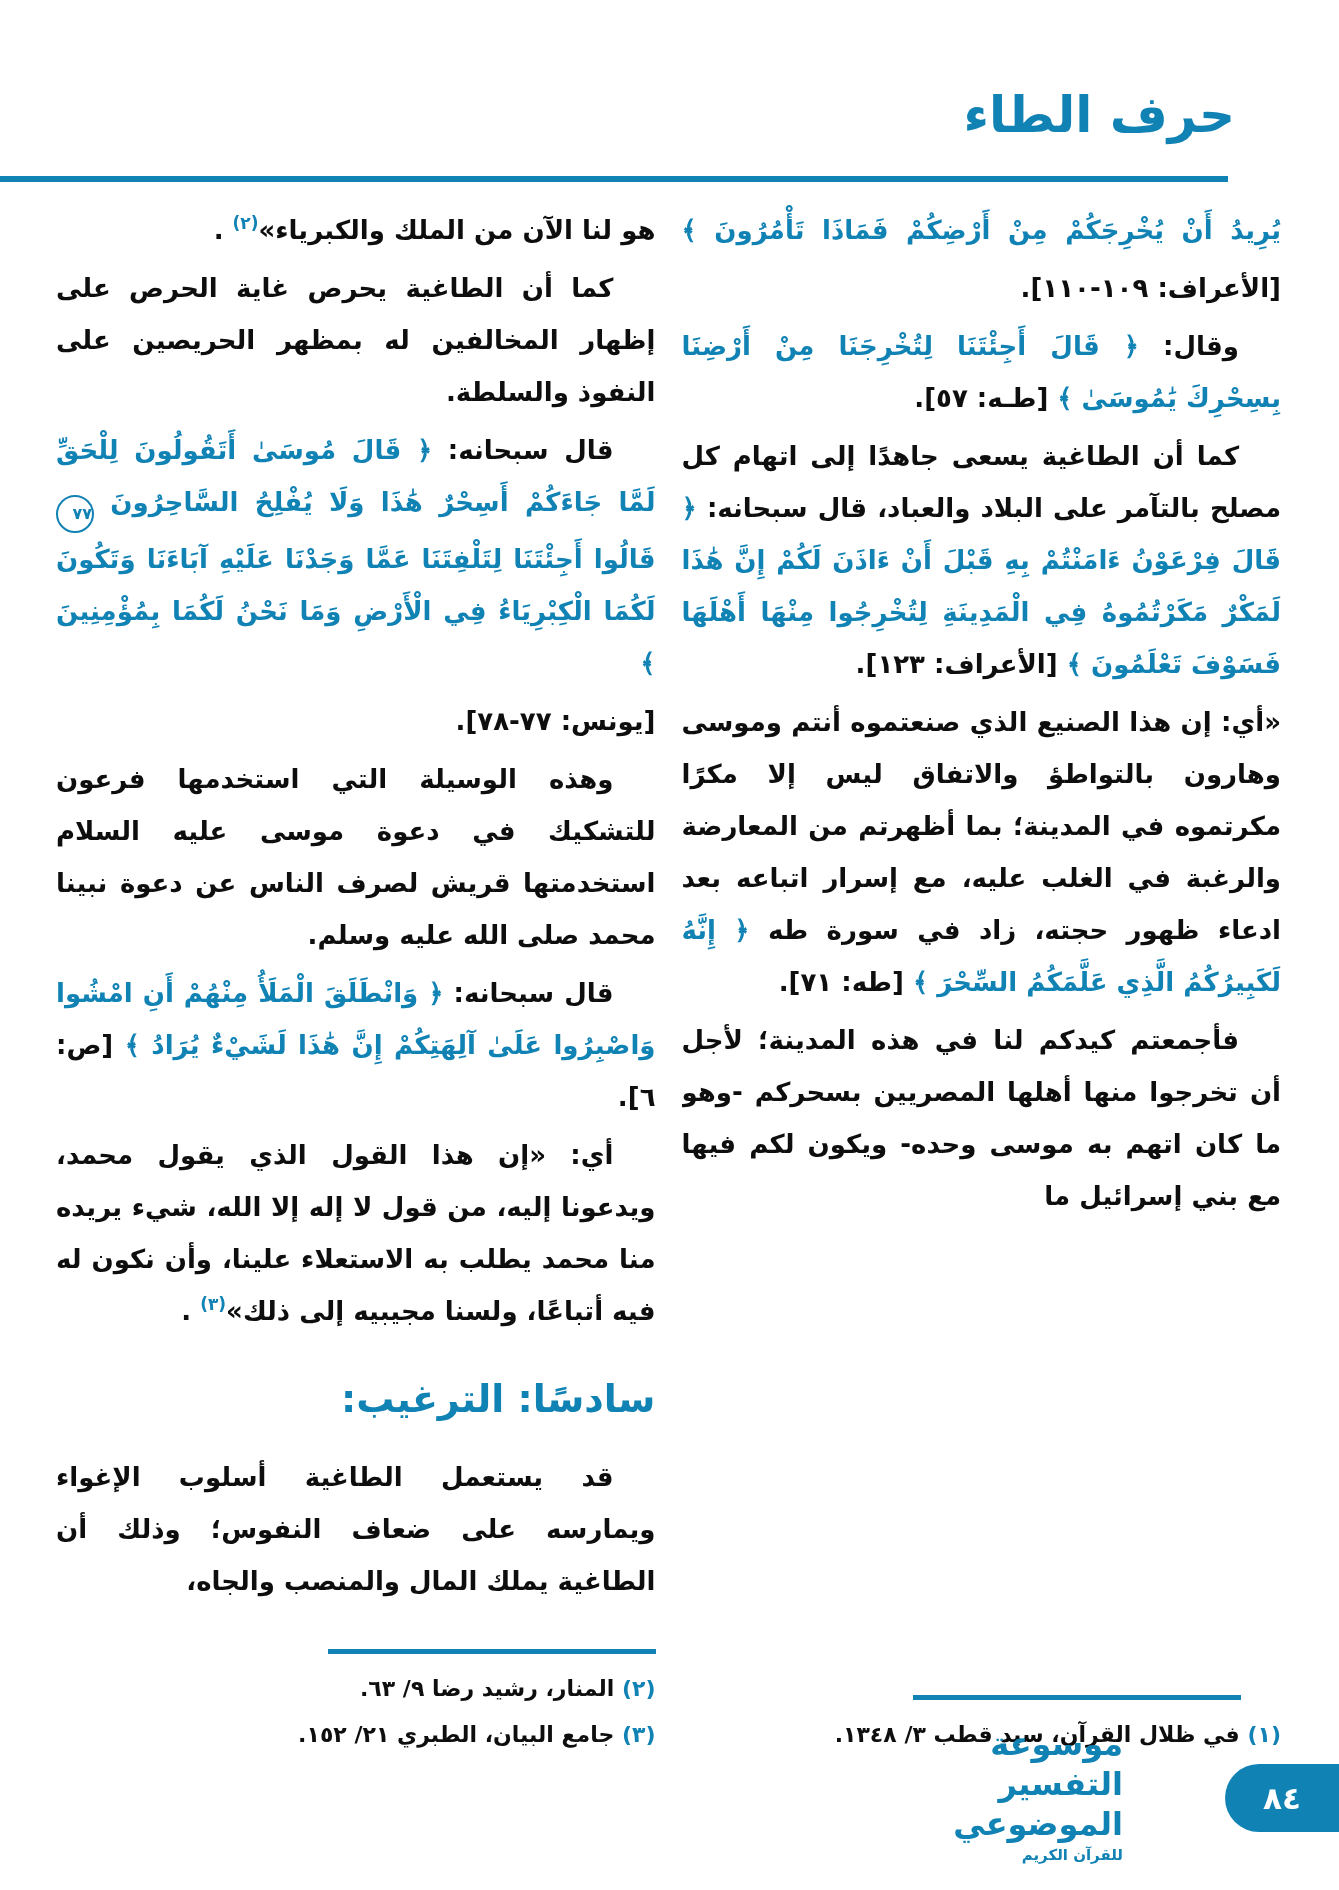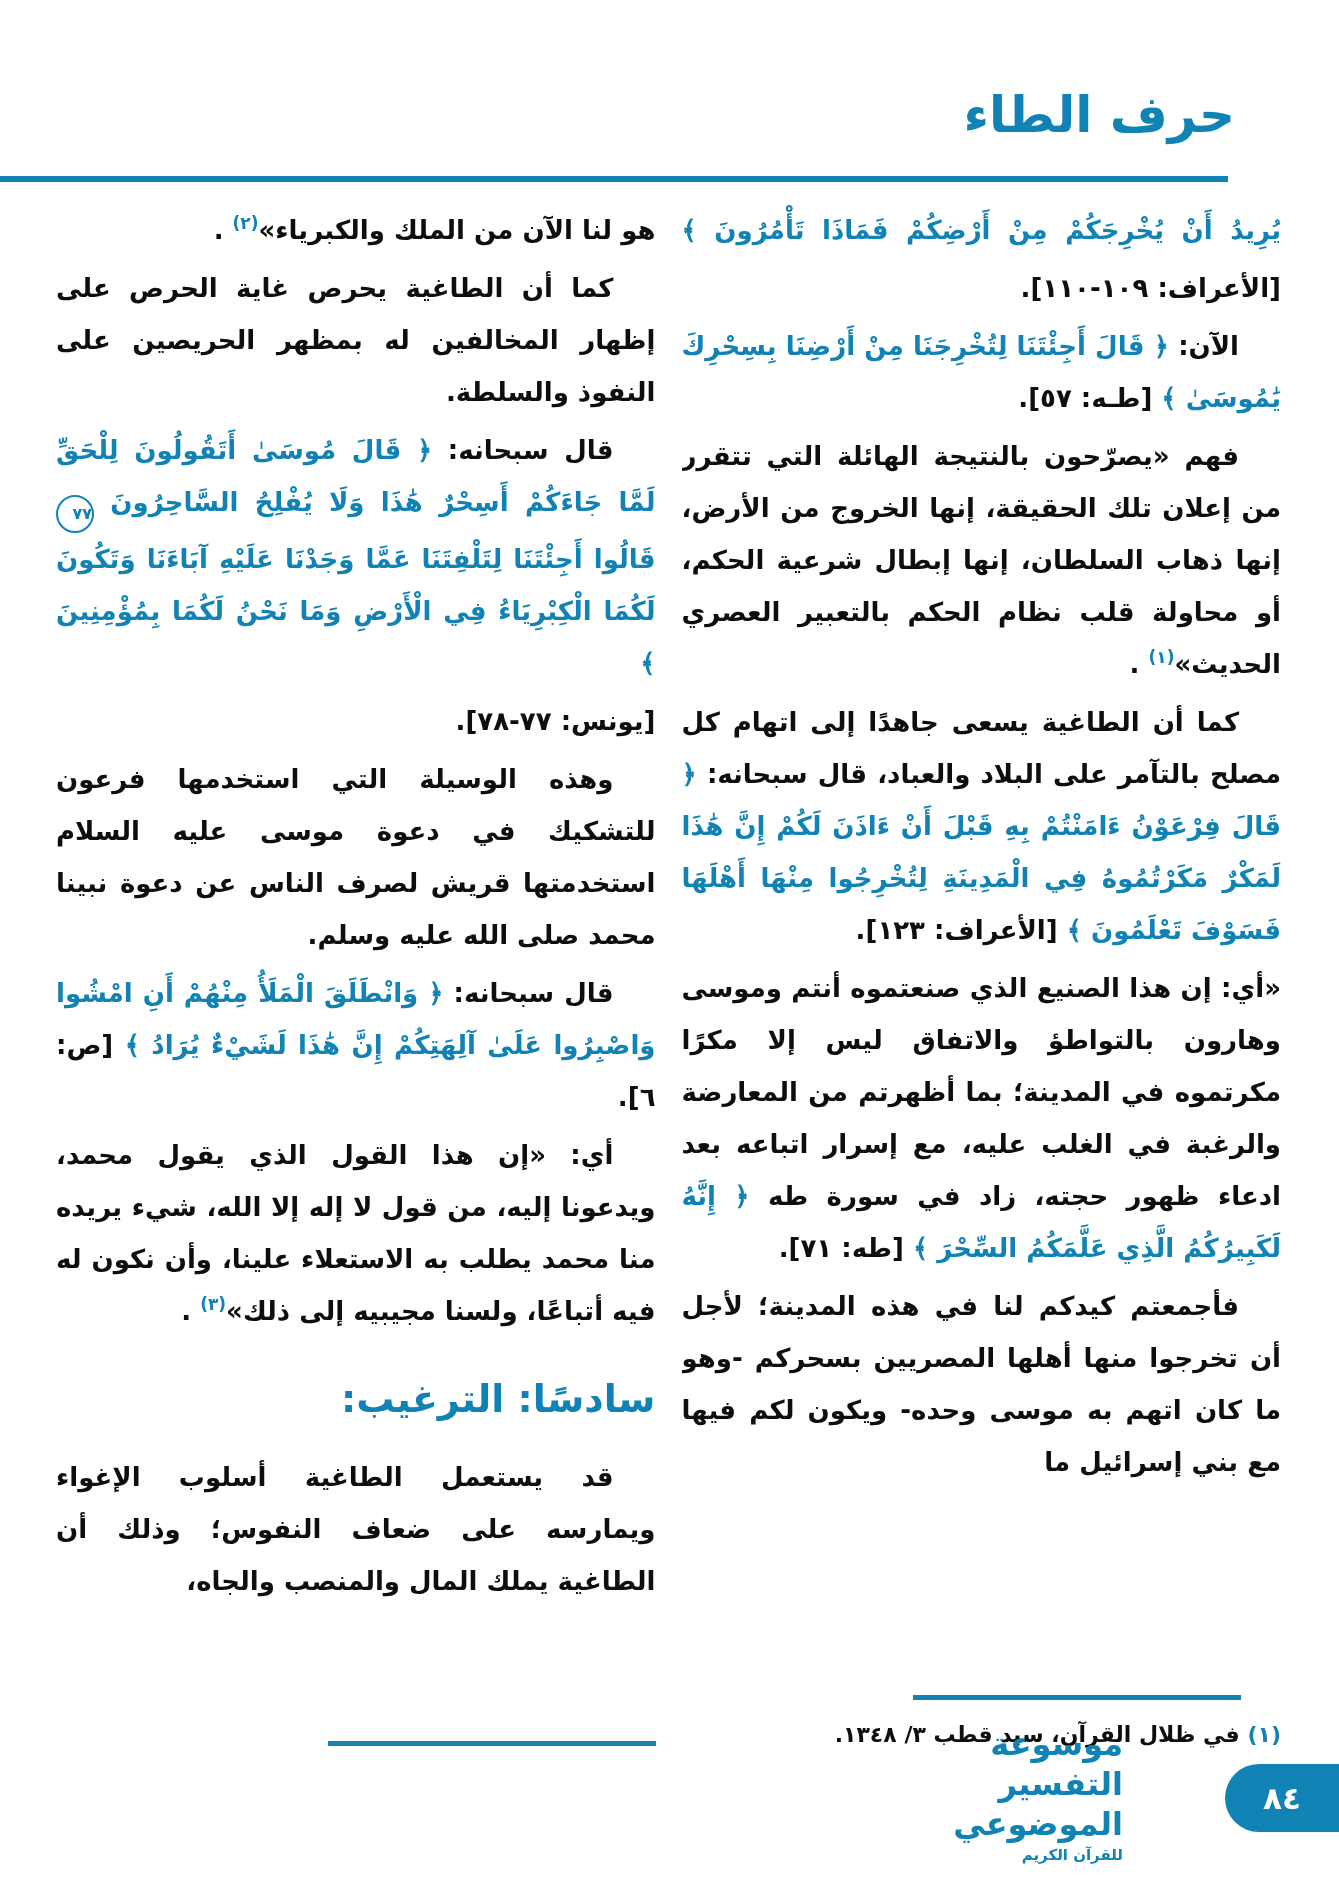--- a/index.html
+++ b/index.html
@@ -79,22 +79,21 @@
     <div class="header-title">حرف الطاء</div>
     <div class="header-rule"></div>
   </div>
 
   <div class="columns">
 
     <div class="col" id="col-right">
       <div class="blocks">
           <div class="block verse-line"><span class="seg-quran">يُرِيدُ أَنْ يُخْرِجَكُمْ مِنْ أَرْضِكُمْ فَمَاذَا تَأْمُرُونَ ﴾</span></div>
           <div class="block ref-line"><span class="seg-ref">[الأعراف: ١٠٩-١١٠].</span></div>
-          <div class="block paragraph indent"><span class="seg-body">الآن: </span><span class="seg-quran">﴿ قَالَ أَجِئْتَنَا لِتُخْرِجَنَا مِنْ أَرْضِنَا بِسِحْرِكَ يَٰمُوسَىٰ ﴾</span><span class="seg-ref"> [طـه: ٥٧].</span></div>
-          <div class="block paragraph indent"><span class="seg-body">فهم «يصرّحون بالنتيجة الهائلة التي تتقرر من إعلان تلك الحقيقة، إنها الخروج من الأرض، إنها ذهاب السلطان، إنها إبطال شرعية الحكم، أو محاولة قلب نظام الحكم بالتعبير العصري الحديث»</span><span class="seg-note">(١)</span><span class="seg-body"> .</span></div>
+          <div class="block paragraph indent"><span class="seg-body">وقال: </span><span class="seg-quran">﴿ قَالَ أَجِئْتَنَا لِتُخْرِجَنَا مِنْ أَرْضِنَا بِسِحْرِكَ يَٰمُوسَىٰ ﴾</span><span class="seg-ref"> [طـه: ٥٧].</span></div>
           <div class="block paragraph indent"><span class="seg-body">كما أن الطاغية يسعى جاهدًا إلى اتهام كل مصلح بالتآمر على البلاد والعباد، قال سبحانه: </span><span class="seg-quran">﴿ قَالَ فِرْعَوْنُ ءَامَنْتُمْ بِهِ قَبْلَ أَنْ ءَاذَنَ لَكُمْ إِنَّ هَٰذَا لَمَكْرٌ مَكَرْتُمُوهُ فِي الْمَدِينَةِ لِتُخْرِجُوا مِنْهَا أَهْلَهَا فَسَوْفَ تَعْلَمُونَ ﴾</span><span class="seg-ref"> [الأعراف: ١٢٣].</span></div>
           <div class="block paragraph"><span class="seg-body">«أي: إن هذا الصنيع الذي صنعتموه أنتم وموسى وهارون بالتواطؤ والاتفاق ليس إلا مكرًا مكرتموه في المدينة؛ بما أظهرتم من المعارضة والرغبة في الغلب عليه، مع إسرار اتباعه بعد ادعاء ظهور حجته، زاد في سورة طه </span><span class="seg-quran">﴿ إِنَّهُ لَكَبِيرُكُمُ الَّذِي عَلَّمَكُمُ السِّحْرَ ﴾</span><span class="seg-ref"> [طه: ٧١].</span></div>
           <div class="block paragraph indent"><span class="seg-body">فأجمعتم كيدكم لنا في هذه المدينة؛ لأجل أن تخرجوا منها أهلها المصريين بسحركم -وهو ما كان اتهم به موسى وحده- ويكون لكم فيها مع بني إسرائيل ما</span></div>
         </div>
       <div class="fn-area">
         <div class="fn-rule"></div>
         <div class="fn-items" id="fn-right">
             <div class="fn-item"><span class="fn-marker">(١) </span><span>في ظلال القرآن، سيد قطب ٣/ ١٣٤٨.</span></div>
           </div>
       </div>
@@ -107,20 +106,24 @@
           <div class="block paragraph indent"><span class="seg-body">قال سبحانه: </span><span class="seg-quran">﴿ قَالَ مُوسَىٰ أَتَقُولُونَ لِلْحَقِّ لَمَّا جَاءَكُمْ أَسِحْرٌ هَٰذَا وَلَا يُفْلِحُ السَّاحِرُونَ </span><span class="ayah">٧٧</span><span class="seg-quran"> قَالُوا أَجِئْتَنَا لِتَلْفِتَنَا عَمَّا وَجَدْنَا عَلَيْهِ آبَاءَنَا وَتَكُونَ لَكُمَا الْكِبْرِيَاءُ فِي الْأَرْضِ وَمَا نَحْنُ لَكُمَا بِمُؤْمِنِينَ ﴾</span></div>
           <div class="block ref-line"><span class="seg-ref">[يونس: ٧٧-٧٨].</span></div>
           <div class="block paragraph indent"><span class="seg-body">وهذه الوسيلة التي استخدمها فرعون للتشكيك في دعوة موسى عليه السلام استخدمتها قريش لصرف الناس عن دعوة نبينا محمد صلى الله عليه وسلم.</span></div>
           <div class="block paragraph indent"><span class="seg-body">قال سبحانه: </span><span class="seg-quran">﴿ وَانْطَلَقَ الْمَلَأُ مِنْهُمْ أَنِ امْشُوا وَاصْبِرُوا عَلَىٰ آلِهَتِكُمْ إِنَّ هَٰذَا لَشَيْءٌ يُرَادُ ﴾</span><span class="seg-ref"> [ص: ٦].</span></div>
           <div class="block paragraph indent"><span class="seg-body">أي: «إن هذا القول الذي يقول محمد، ويدعونا إليه، من قول لا إله إلا الله، شيء يريده منا محمد يطلب به الاستعلاء علينا، وأن نكون له فيه أتباعًا، ولسنا مجيبيه إلى ذلك»</span><span class="seg-note">(٣)</span><span class="seg-body"> .</span></div>
           <div class="block heading"><span class="seg-heading">سادسًا: الترغيب:</span></div>
           <div class="block paragraph indent"><span class="seg-body">قد يستعمل الطاغية أسلوب الإغواء ويمارسه على ضعاف النفوس؛ وذلك أن الطاغية يملك المال والمنصب والجاه،</span></div>
         </div>
       <div class="fn-area">
         <div class="fn-rule"></div>
+        <div class="fn-items" id="fn-left">
+            <div class="fn-item"><span class="fn-marker">(٢) </span><span>المنار، رشيد رضا ٩/ ٦٣.</span></div>
+            <div class="fn-item"><span class="fn-marker">(٣) </span><span>جامع البيان، الطبري ٢١/ ١٥٢.</span></div>
+          </div>
       </div>
     </div>
 
   </div>
 
   <div class="footer-logo">
     <div class="logo-line1">موسوعة التفسير الموضوعي</div>
     <div class="logo-line2">للقرآن الكريم</div>
   </div>
 

